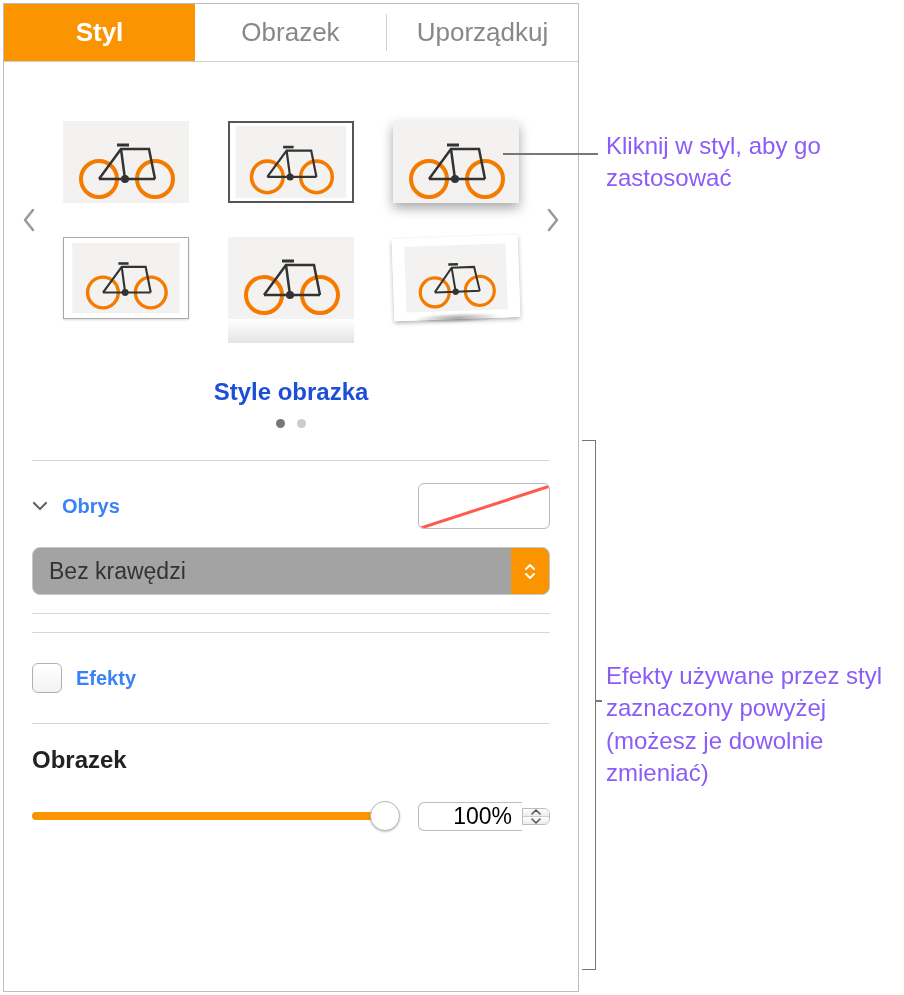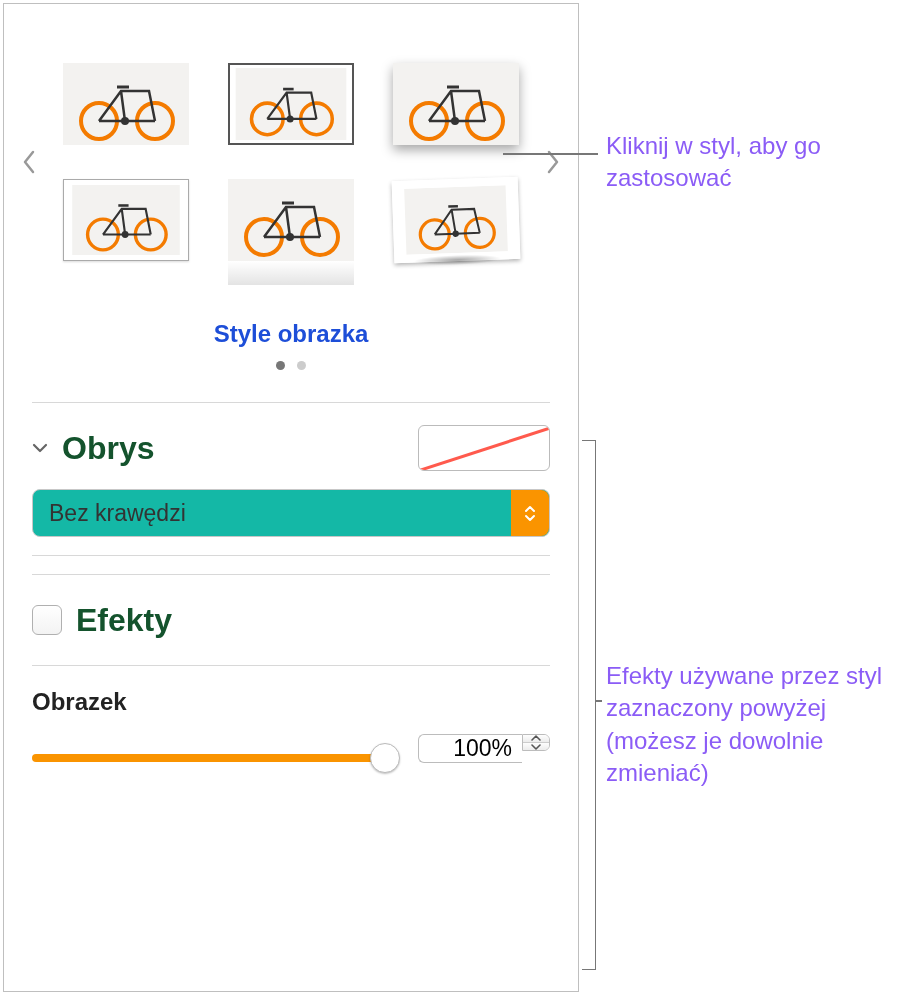--- a/index.html
+++ b/index.html
@@ -141,22 +141,22 @@
   .sec-left {
     display: flex;
     align-items: center;
     gap: 14px;
   }
   .disclosure {
     width: 16px; height: 16px;
     display:flex; align-items:center; justify-content:center;
   }
   .sec-label {
-    font-size: 32px;
-    color: #14532d;
+    font-size: 20px;
+    color: #3b82f6;
     font-weight: 700;
   }
   .swatch-none {
     width: 132px;
     height: 46px;
     border: 1px solid #bbb;
     border-radius: 6px;
     background: #fff;
     position: relative;
     overflow: hidden;
@@ -174,21 +174,21 @@
     margin-top: 14px;
     height: 48px;
     border: 1px solid #c7c7c7;
     border-radius: 8px;
     display: flex;
     align-items: center;
     justify-content: space-between;
     padding: 0 0 0 16px;
     font-size: 23px;
     color: #333;
-    background: #14b8a6;
+    background: #a3a3a3;
   }
   .dropdown-arrows {
     width: 38px; height: 100%;
     background: #fa9400;
     border-radius: 0 8px 8px 0;
     display:flex; flex-direction:column; align-items:center; justify-content:center;
     gap:1px;
   }
   .dropdown-arrows svg { display:block; }
   .checkbox {
@@ -227,21 +227,21 @@
     top: 50%;
     transform: translateY(-50%);
     width: 30px; height: 30px;
     background:#fff;
     border:1px solid #bbb;
     border-radius:50%;
     box-shadow: 0 1px 2px rgba(0,0,0,0.25);
   }
   .num-field {
     display:flex;
-    align-items:flex-start;
+    align-items:center;
     height: 48px;
   }
   .num-input {
     width: 104px;
     border:1px solid #bcbcbc;
     border-right:none;
     border-radius:6px 0 0 6px;
     font-size:23px;
     text-align:right;
     padding: 0 10px;
@@ -279,20 +279,26 @@
     border-right: 1.5px solid #777;
     border-top: 1.5px solid #777;
     border-bottom: 1.5px solid #777;
   }
 </style>
 </head>
 <body>
 
 <div class="panel">
 
+  <div class="tabs">
+    <div class="tab active">Styl</div>
+    <div class="tab">Obrazek</div>
+    <div class="tab-sep"></div>
+    <div class="tab">Uporządkuj</div>
+  </div>
 
   <div class="styles-area">
     <div class="styles-nav">
       <div class="nav-arrow">
         <svg width="14" height="24" viewBox="0 0 14 24">
             <path d="M11 2 L3 12 L11 22" stroke="#999" stroke-width="2.5" fill="none" stroke-linecap="round" stroke-linejoin="round"></path>
           </svg>
       </div>
       <div class="styles-grid">
         <div class="style-thumb thumb-1">

